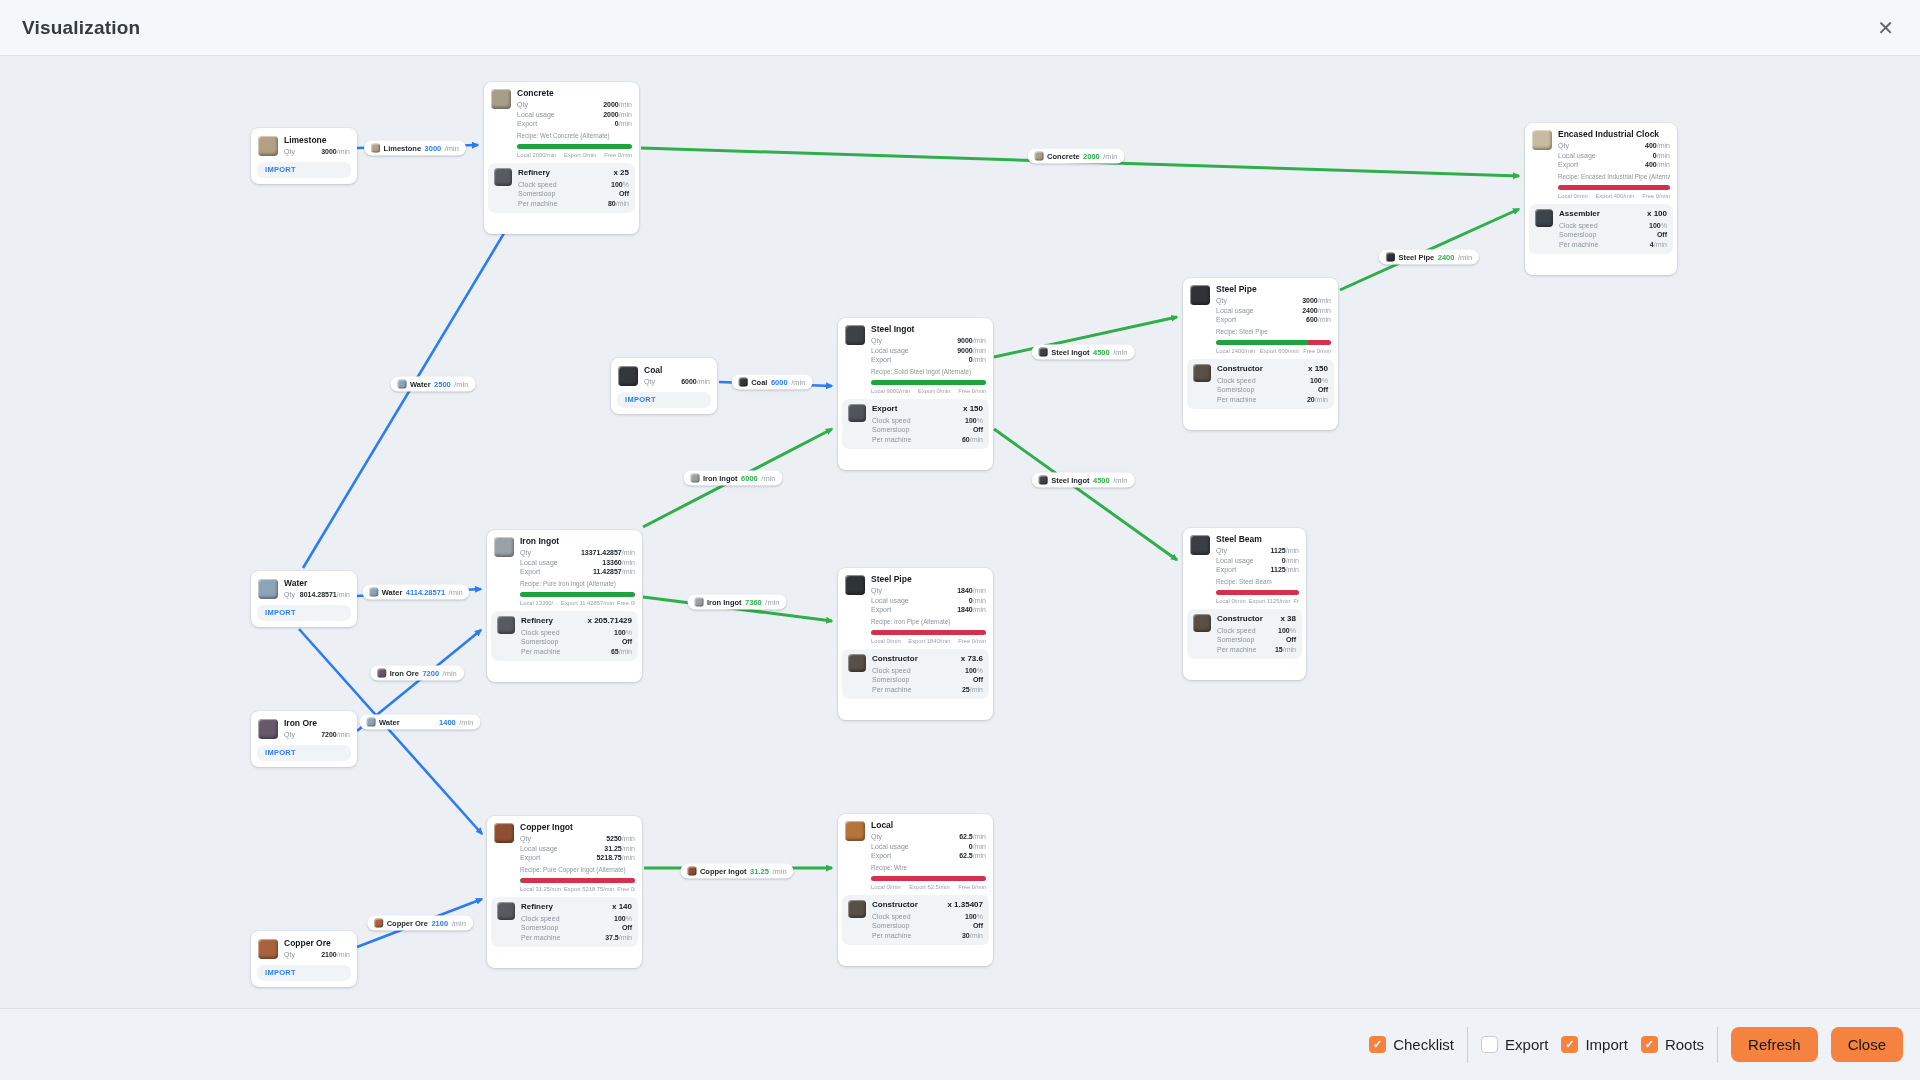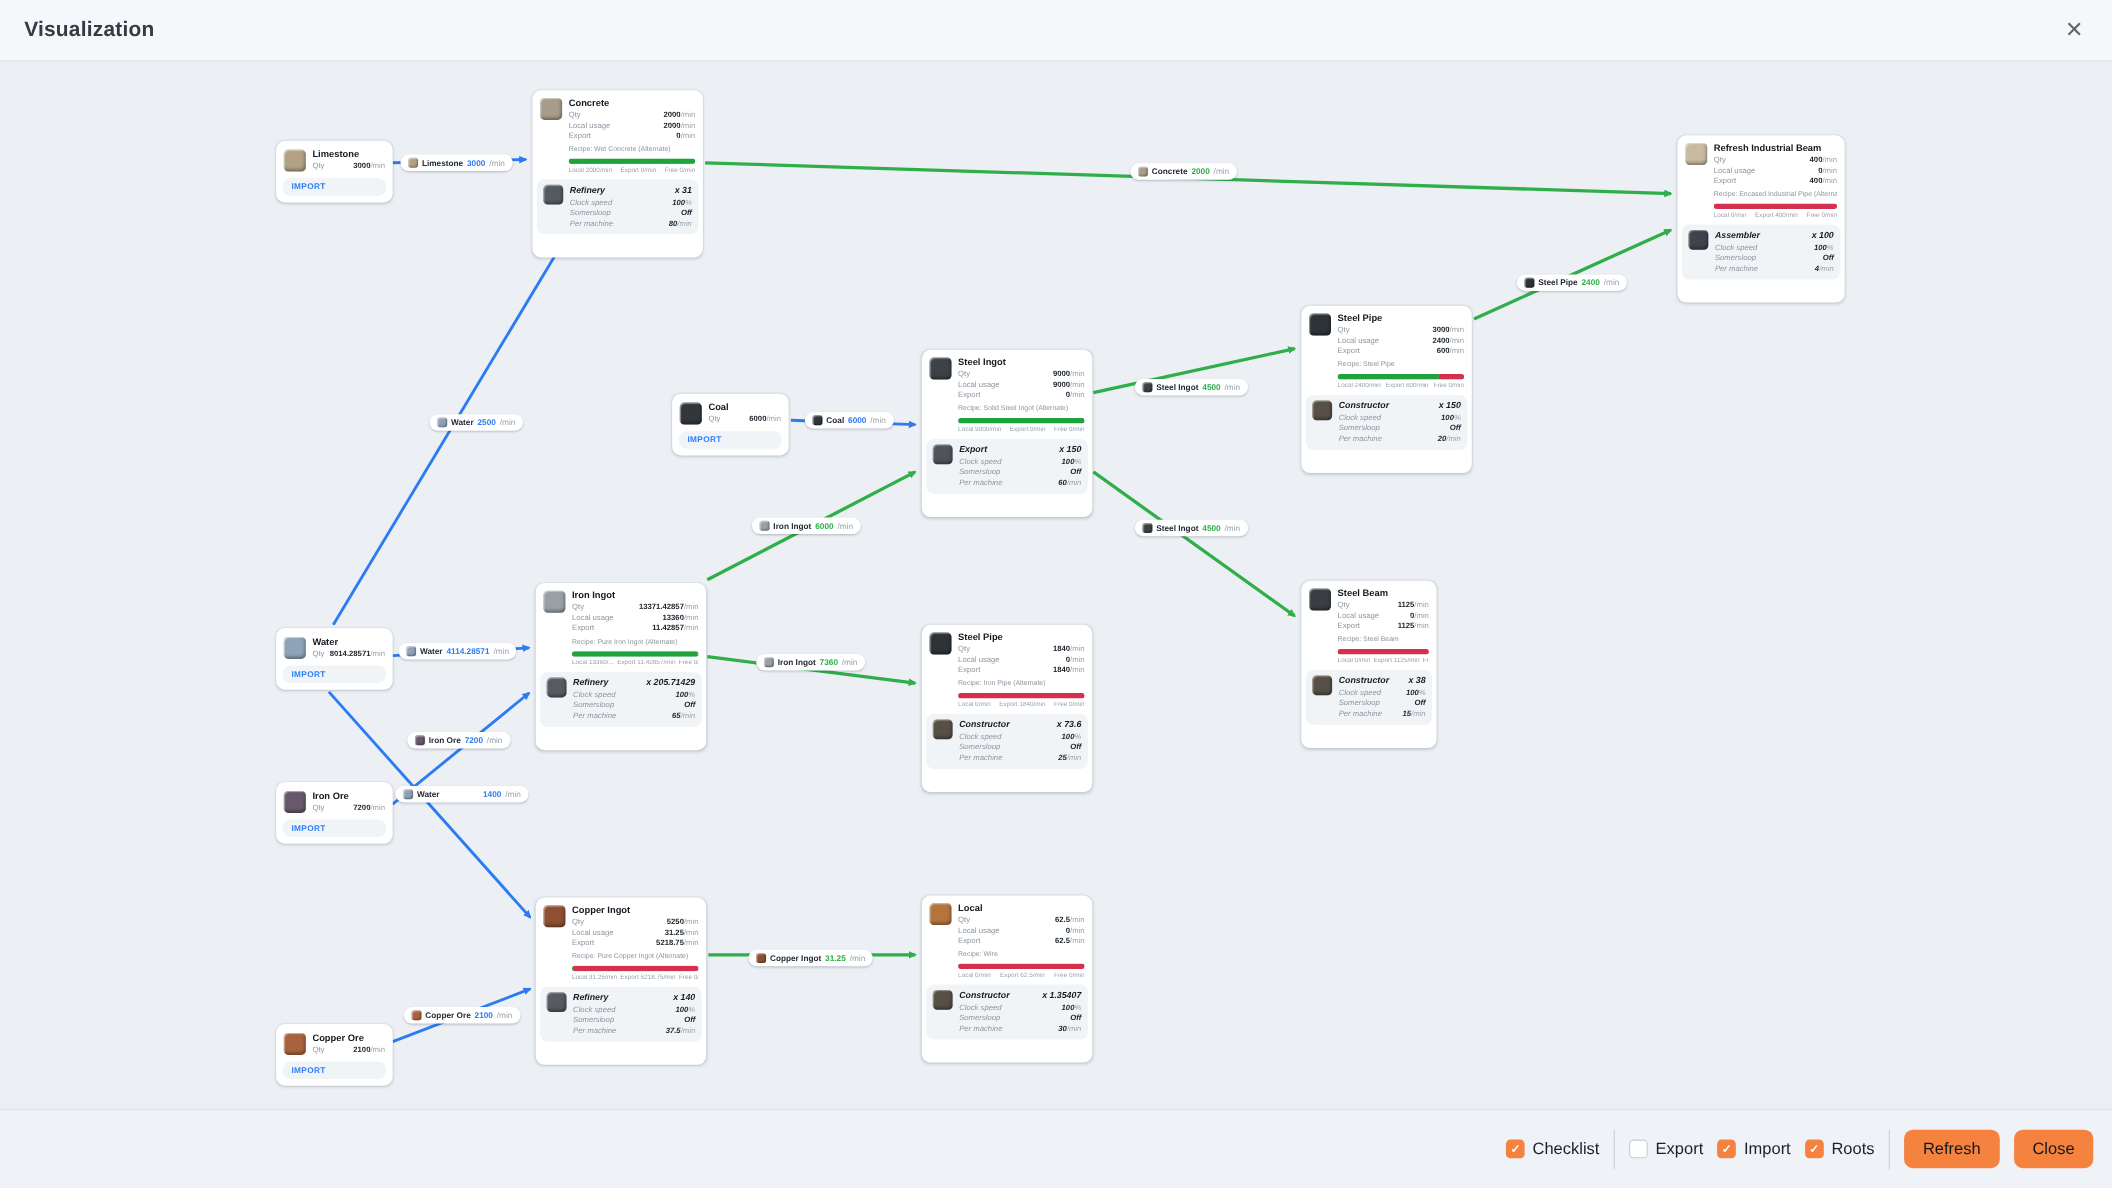--- a/index.html
+++ b/index.html
@@ -34,21 +34,21 @@
     box-shadow:inset 1px 1px 1px rgba(255,255,255,.5), inset -1px -2px 3px rgba(0,0,0,.35); }
   .hc { flex:1; min-width:0; }
   .ntitle { font-size:8.5px; font-weight:bold; color:#15191d; line-height:10px; margin-bottom:2px; white-space:nowrap; overflow:hidden; }
   .row { display:flex; justify-content:space-between; font-size:7px; line-height:9.5px; color:#8d959d; white-space:nowrap; }
   .row b { color:#20262c; }
   .u { color:#9aa2ab; font-weight:normal; }
   .recipe { font-size:6.3px; color:#8d959d; line-height:9px; margin-top:2px; white-space:nowrap; overflow:hidden; }
   .bar { height:5px; border-radius:3px; overflow:hidden; display:flex; margin:4px 0 3px; background:#e4e8ec; }
   .bar span { height:100%; display:block; }
   .barlabels { display:flex; justify-content:space-between; gap:3px; font-size:5.8px; color:#9aa2ab; white-space:nowrap; overflow:hidden; }
-  .machine { background:#f1f4f7; border-radius:7px; margin:1px 4px 21px; padding:5px 6px; display:flex; gap:6px;font-style:italic; }
+  .machine { background:#f1f4f7; border-radius:7px; margin:1px 4px 21px; padding:5px 6px; display:flex; gap:6px; }
   .micon { width:18px; height:18px; border-radius:4px; flex:0 0 auto;
     box-shadow:inset 1px 1px 1px rgba(255,255,255,.4), inset -1px -2px 3px rgba(0,0,0,.35); }
   .mc { flex:1; min-width:0; }
   .mname { display:flex; justify-content:space-between; font-size:8px; font-weight:bold; color:#15191d; line-height:10px; margin-bottom:2px; }
   .impbadge { margin:5px 6px 6px; background:#f1f4f7; border-radius:7px; padding:3.5px 8px;
     font-size:7.5px; font-weight:bold; color:#2d7ff9; letter-spacing:.3px; }
   .imp .head { padding:7px 7px 0; }
   
   .elabel {
     position:absolute; transform:translate(-50%,-50%);
@@ -198,21 +198,21 @@
               <span>Export 0/min</span>
               <span>Free 0/min</span>
             </div>
           </div>
         </div>
         <div class="machine">
           <span class="micon" style="background: rgb(85, 91, 97);"></span>
           <div class="mc">
             <div class="mname">
               <span>Refinery</span>
-              <span>x 31</span>
+              <span>x 25</span>
             </div>
             <div class="row">
               <span class="rl">Clock speed</span>
               <span class="rv"><b>100</b><span class="u">%</span></span>
             </div>
             <div class="row">
               <span class="rl">Somersloop</span>
               <span class="rv"><b>Off</b></span>
             </div>
             <div class="row">
@@ -572,21 +572,21 @@
               <span class="rl">Per machine</span>
               <span class="rv"><b>30</b><span class="u">/min</span></span>
             </div>
           </div>
         </div>
       </div>
       <div class="node prod" style="left: 1525px; top: 123px; width: 152px;">
         <div class="head">
           <span class="nicon" style="background: rgb(201, 187, 159);"></span>
           <div class="hc">
-            <div class="ntitle">Refresh Industrial Beam</div>
+            <div class="ntitle">Encased Industrial Clock</div>
             <div class="row">
               <span class="rl">Qty</span>
               <span class="rv"><b>400</b><span class="u">/min</span></span>
             </div>
             <div class="row">
               <span class="rl">Local usage</span>
               <span class="rv"><b>0</b><span class="u">/min</span></span>
             </div>
             <div class="row">
               <span class="rl">Export</span>

